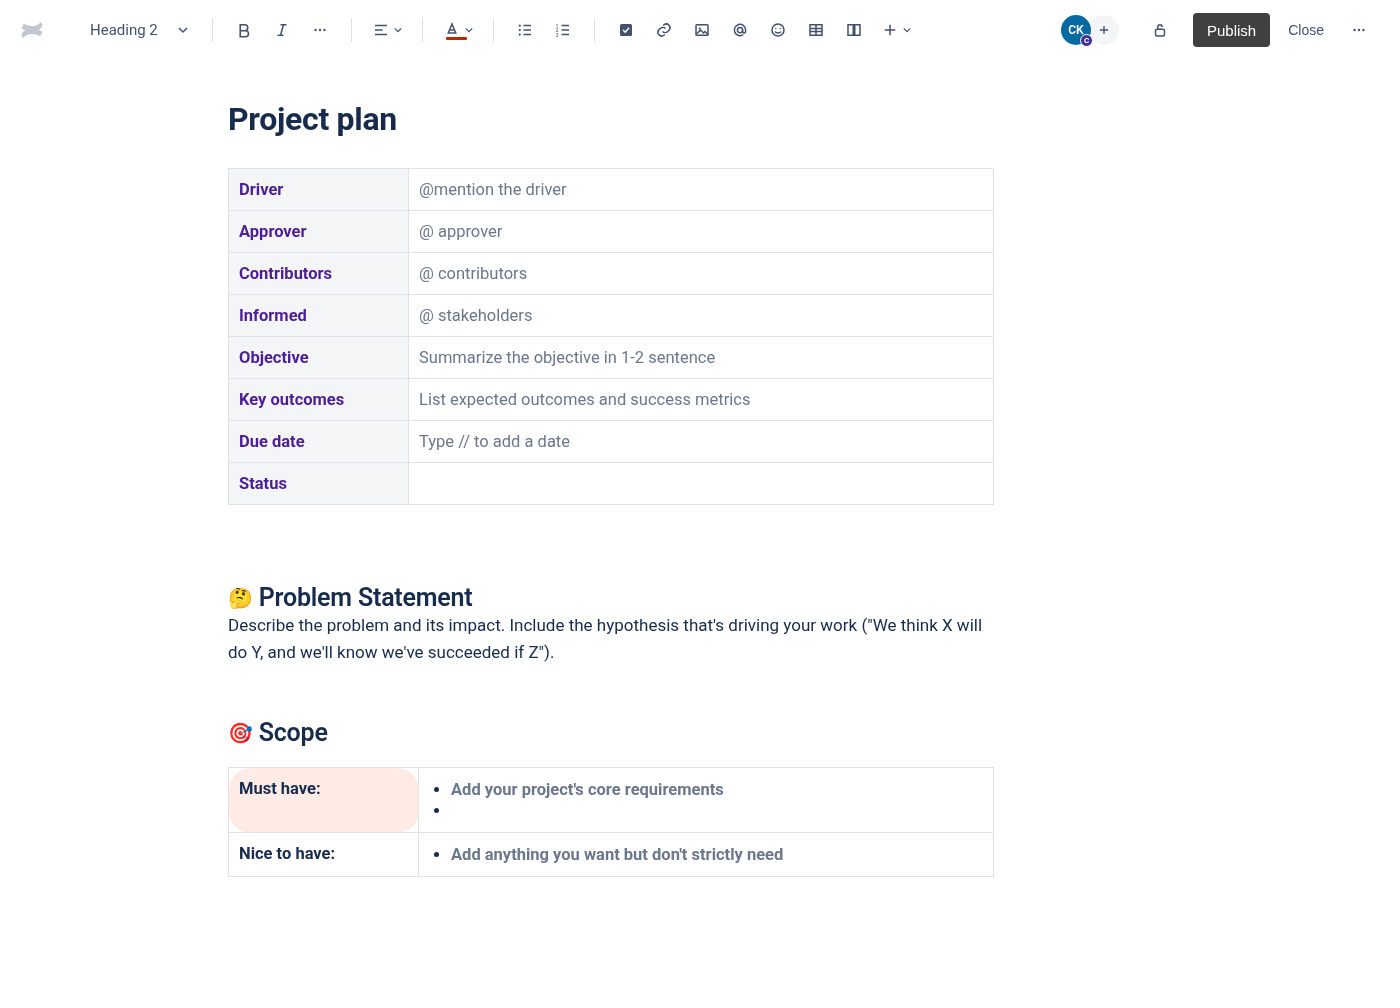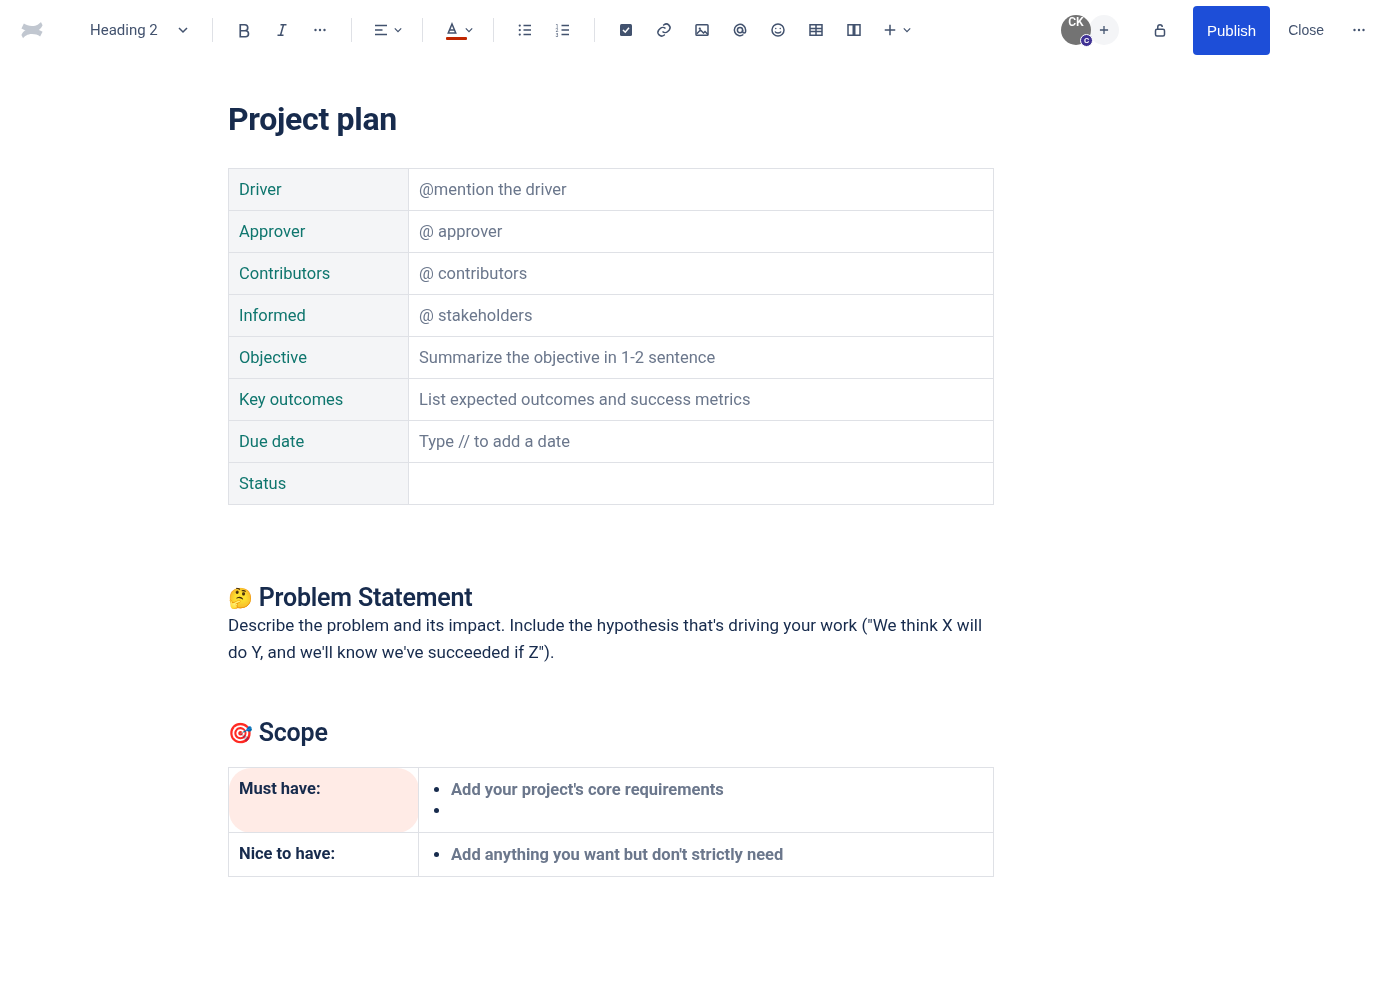--- a/index.html
+++ b/index.html
@@ -53,25 +53,25 @@
     position:absolute;
     bottom:7px; left:9px; right:12px;
     height:3px;
     background:#BF2600;
     border-radius:1px;
   }
   .spacer { flex:1; }
   .avatar {
     width:30px; height:30px;
     border-radius:50%;
-    background:#737373;
+    background:#0369a1;
     color:#fff;
     font-size:12px;
     font-weight:600;
-    display:flex; justify-content:center;
+    display:flex; align-items:center; justify-content:center;
     position:relative;
     margin-right:-6px;
     z-index:2;
   }
   .avatar .presence {
     position:absolute;
     right:-2px; bottom:-2px;
     width:13px; height:13px;
     border-radius:50%;
     background:#403294;
@@ -86,24 +86,24 @@
     background:#F4F5F7;
     color:#42526E;
     display:flex; align-items:center; justify-content:center;
     font-size:18px;
     z-index:1;
     margin-right: 20px;
     cursor:pointer;
   }
   .lock-btn { margin-right:12px; }
   .publish-btn {
-    background:#1d4ed8;
+    background:#404040;
     color:#fff;
     border:none;
-    height:49px;
+    height:34px;
     padding:0 14px;
     border-radius:4px;
     font-size:15px;
     font-weight:500;
     cursor:pointer;
   }
   .close-btn {
     background:none; border:none;
     color:#42526E;
     font-size:14px;
@@ -131,22 +131,22 @@
     font-size:16.5px;
   }
   table.meta td {
     border:1px solid #DFE1E6;
     padding: 11px 12px 11px 10px;
     vertical-align: top;
   }
   table.meta td.label {
     width:180px;
     background:#F4F5F7;
-    font-weight:400;
-    color:#0f766e;
+    font-weight:700;
+    color:#4c1d95;
   }
   table.meta td.val {
     color:#6B778C;
   }
   h2.section {
     margin-top: 78px;
     font-size:25px;
     font-weight:600;
     color:#172B4D;
     display:flex; align-items:center; gap:6px;

